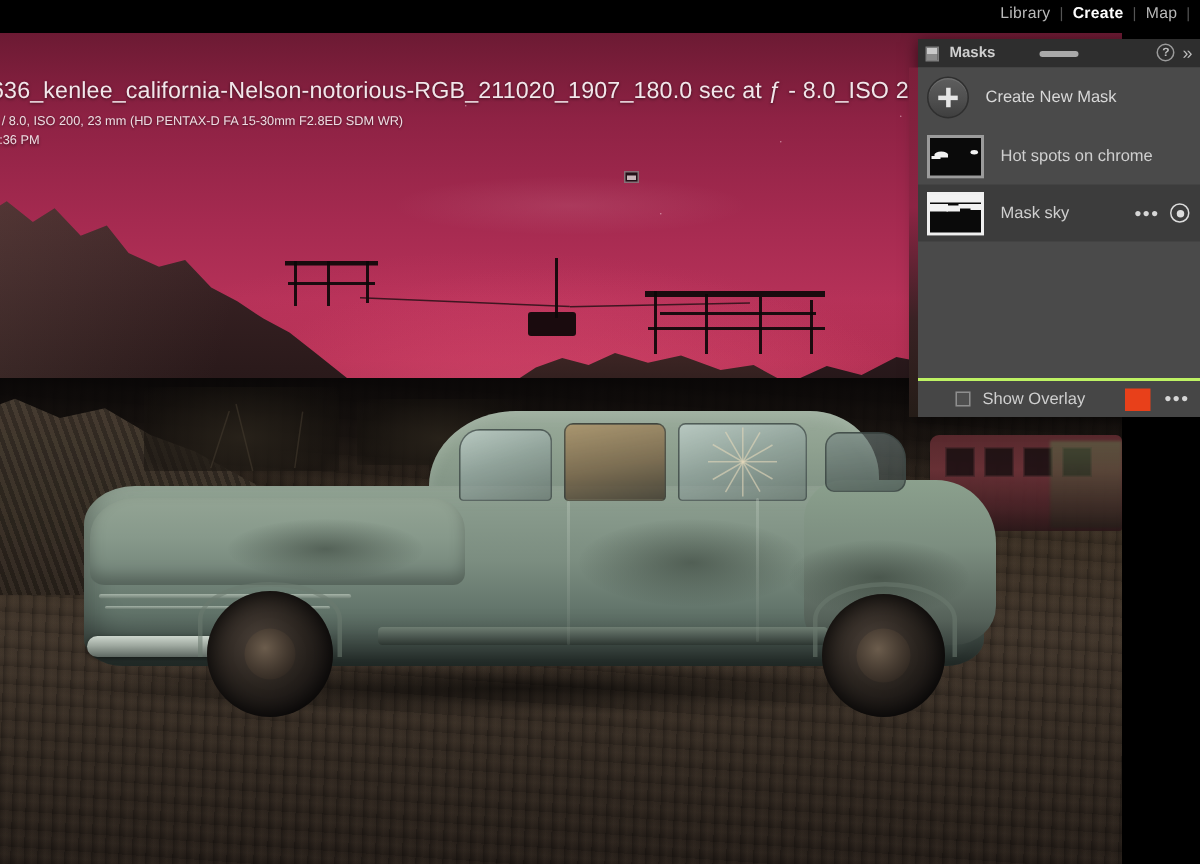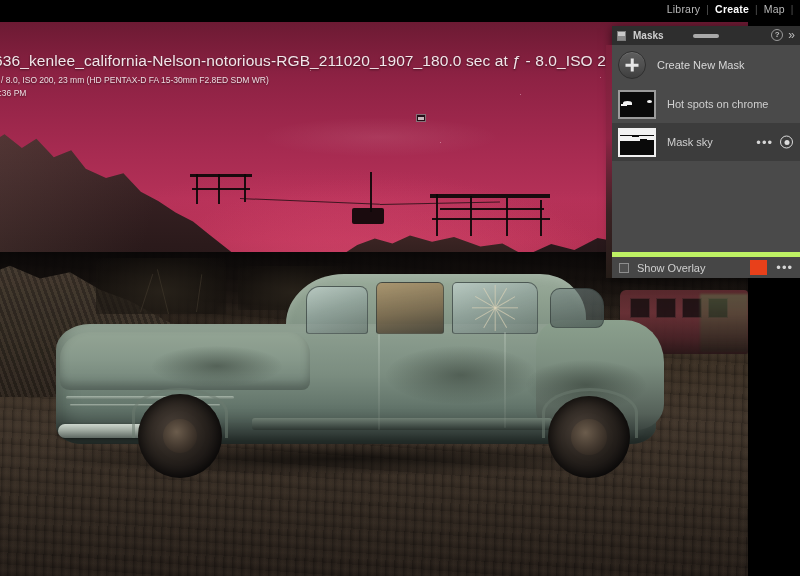--- a/index.html
+++ b/index.html
@@ -315,22 +315,22 @@
     width: 13px; height: 13px; border-radius: 50%; border: 1.4px solid #dcdcdc;
     position: relative;
   }
   .eye::after {
     content:""; position:absolute; left:50%; top:50%; transform: translate(-50%,-50%);
     width: 5px; height: 5px; border-radius: 50%; background: #dcdcdc;
   }
 
   .overlay-row {
     position: absolute; left: 0; bottom: 0; width: 188px; height: 26px;
-    background: #464646; border-top: 5px solid #bef264;
-    display: flex; align-items: center; padding-left: 7px;
+    background: #464646; border-top: 2px solid #bef264;
+    display: flex; align-items: center; padding-left: 25px;
   }
   .checkbox {
     width: 10px; height: 10px; border: 1px solid #8e8e8e; background: #4f4f4f; flex: none;
   }
   .overlay-label { color: #cfcfcf; font-size: 11px; margin-left: 8px; }
   .overlay-right { position: absolute; right: 7px; display: flex; align-items: center; gap: 9px; }
   .swatch { width: 17px; height: 15px; }
 </style>
 </head>
 <body>

